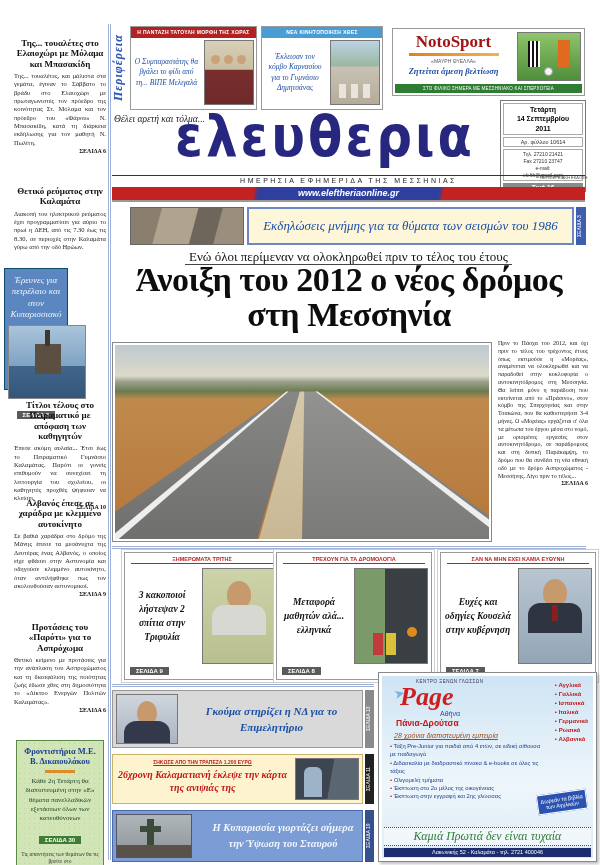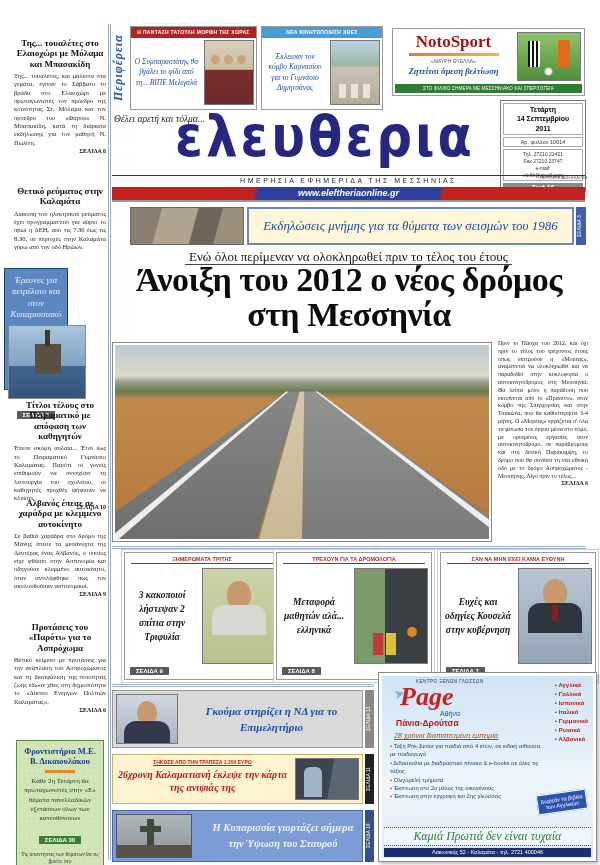--- a/index.html
+++ b/index.html
@@ -230,21 +230,21 @@
 
   <div class="sb" style="top:622px;">
     <h3>Προτάσεις του «Παρότι» για το Ασπρόχωμα</h3>
     <p>Θετικό κείμενο με προτάσεις για την ανάπλαση του Ασπροχώματος και τη διασφάλιση της ποιότητας ζωής έδωσε χθες στη δημοσιότητα το «Δίκτυο Ενεργών Πολιτών Καλαμάτας».</p>
     <span class="pg">ΣΕΛΙΔΑ 6</span>
   </div>
 
   <div class="greenbox" style="top:740px;height:168px;">
     <div class="t">Φροντιστήρια Μ.Ε. Β. Δικαιουλάκου</div>
     <div class="div"></div>
-    <div class="b">Κάθε 2η Τετάρτη θα πρωταγωνιστές στην «Ε» θέματα πανελλαδικών εξετάσεων όλων των κατευθύνσεων</div>
+    <div class="b">Κάθε 2η Τετάρτη θα διαπιστευμένη στην «Ε» θέματα πανελλαδικών εξετάσεων όλων των κατευθύνσεων</div>
     <span class="badge">ΣΕΛΙΔΑ 30</span>
     <div class="f">Τις απαντήσεις των θεμάτων θα τις βρείτε στο</div>
     <div class="lnk">eleftheriaonline.gr</div>
   </div>
 
   <div class="perif">
     <span>Περιφέρεια</span>
   </div>
 
   <div class="tbox" style="left:130px;width:127px;">

